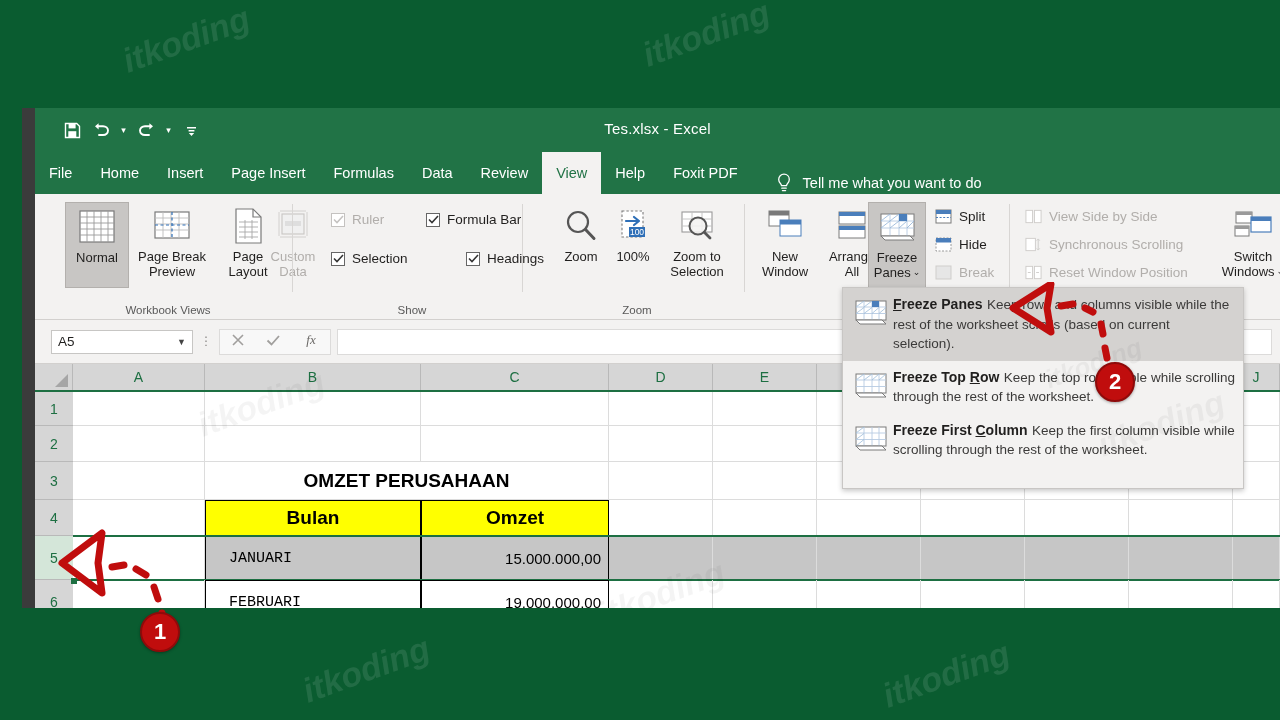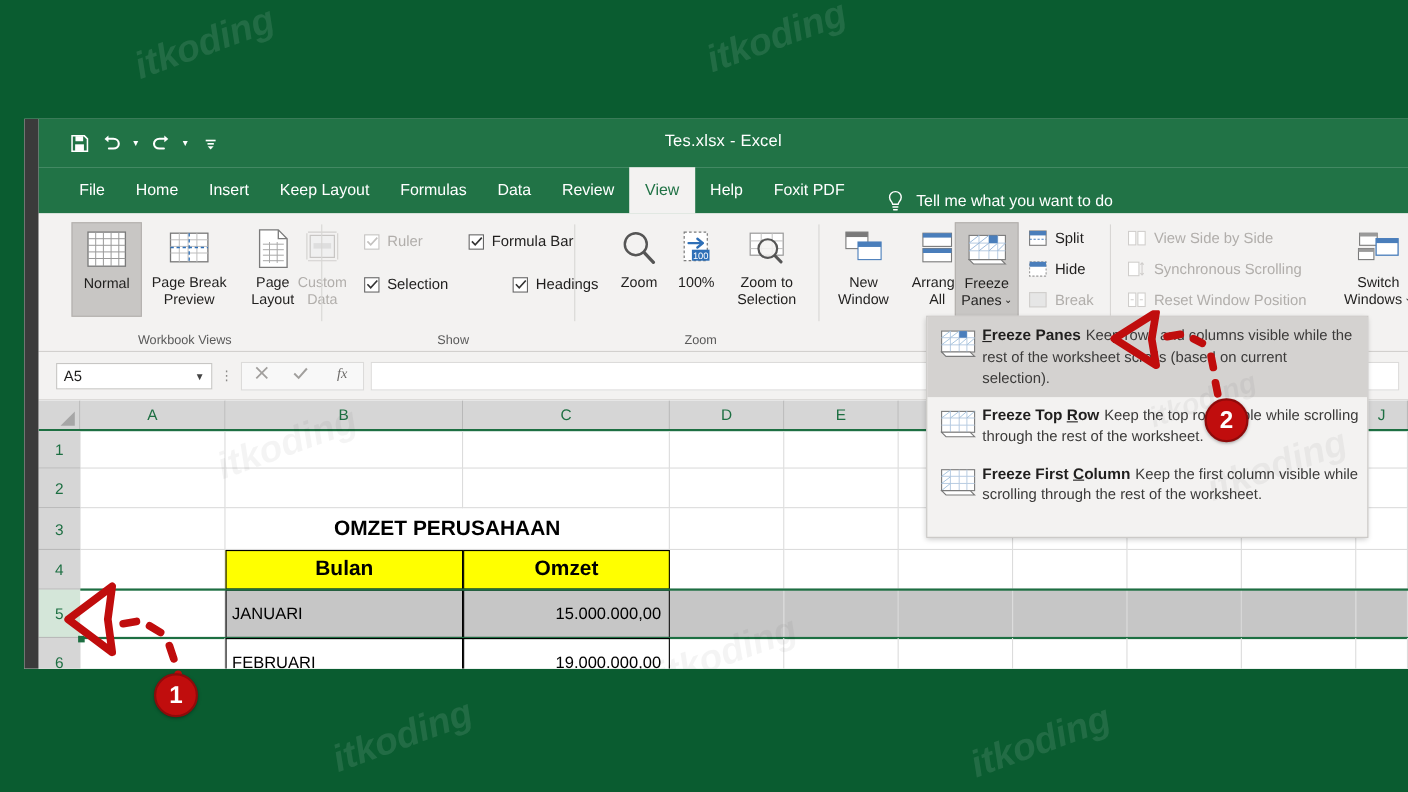--- a/index.html
+++ b/index.html
@@ -37,21 +37,21 @@
   .qat-caret { width: 13px; height: 24px; display: flex; align-items: center; justify-content: center; color: #fff; font-size: 9px; }
   .title-text {
     position: absolute; left: 0; right: 0; top: 12px; text-align: center;
     color: #ffffff; font-size: 15px; letter-spacing: .2px;
   }
 
   
   .tabstrip {
     position: absolute; left: 13px; top: 44px; right: 0; height: 42px;
     background: #217346;
-    display: flex; align-items: flex-end; padding-left: 23px;
+    display: flex; align-items: flex-end;
   }
   .tab {
     height: 42px; padding: 0 14px; display: flex; align-items: center;
     color: #ffffff; font-size: 14.5px; white-space: nowrap;
   }
   .tab.active { background: #f3f2f1; color: #217346; }
   .tellme-wrap { display: flex; align-items: center; gap: 9px; margin-left: 22px; }
   .bulb { width: 20px; height: 22px; }
   .tellme-text { color: #ffffff; font-size: 14.5px; white-space: nowrap; }
 
@@ -149,21 +149,21 @@
 
   .gridarea { position: absolute; left: 38px; top: 28px; right: 0; bottom: 0; }
   .gcell {
     position: absolute; font-size: 15px; color: #000;
     display: flex; align-items: center;
     border-right: 1px solid #dcdcdc; border-bottom: 1px solid #dcdcdc;
     overflow: hidden; white-space: nowrap;
   }
   .gcell.center { justify-content: center; }
   .gcell.right { justify-content: flex-end; padding-right: 7px; }
-  .gcell.left { justify-content: flex-start; padding-left: 5px; }
+  .gcell.left { justify-content: flex-start; padding-left: 23px; font-family: Liberation Mono, monospace; }
   .rowsel { background: #c6c6c6 !important; }
   .yellowhdr {
     background: #ffff00; font-weight: bold; font-size: 19px;
     border: 1px solid #000 !important;
   }
   .bigtitle { font-weight: bold; font-size: 19px; color: #000; }
   .selband-top { position: absolute; height: 2px; background: #1d6f42; }
   .selband-bot { position: absolute; height: 2px; background: #1d6f42; }
   .selhandle { position: absolute; width: 6px; height: 6px; background: #1d6f42; }
 
@@ -244,21 +244,21 @@
             </svg>
         </div>
       </div>
       <div class="title-text">Tes.xlsx  -  Excel</div>
     </div>
 
     <div class="tabstrip">
       <div class="tab">File</div>
       <div class="tab">Home</div>
       <div class="tab">Insert</div>
-      <div class="tab">Keep Layout</div>
+      <div class="tab">Page Insert</div>
       <div class="tab">Formulas</div>
       <div class="tab">Data</div>
       <div class="tab">Review</div>
       <div class="tab active">View</div>
       <div class="tab">Help</div>
       <div class="tab">Foxit PDF</div>
       <div class="tellme-wrap">
         <span class="bulb">
           <svg width="20" height="22" viewBox="0 0 20 22">
               <path d="M10 2.2c-3.1 0-5.3 2.3-5.3 5.2 0 2.1 1.2 3.3 2 4.4.5.7.7 1.2.8 1.9h5c.1-.7.3-1.2.8-1.9.8-1.1 2-2.3 2-4.4 0-2.9-2.2-5.2-5.3-5.2z" fill="none" stroke="#fff" stroke-width="1.3"></path>

